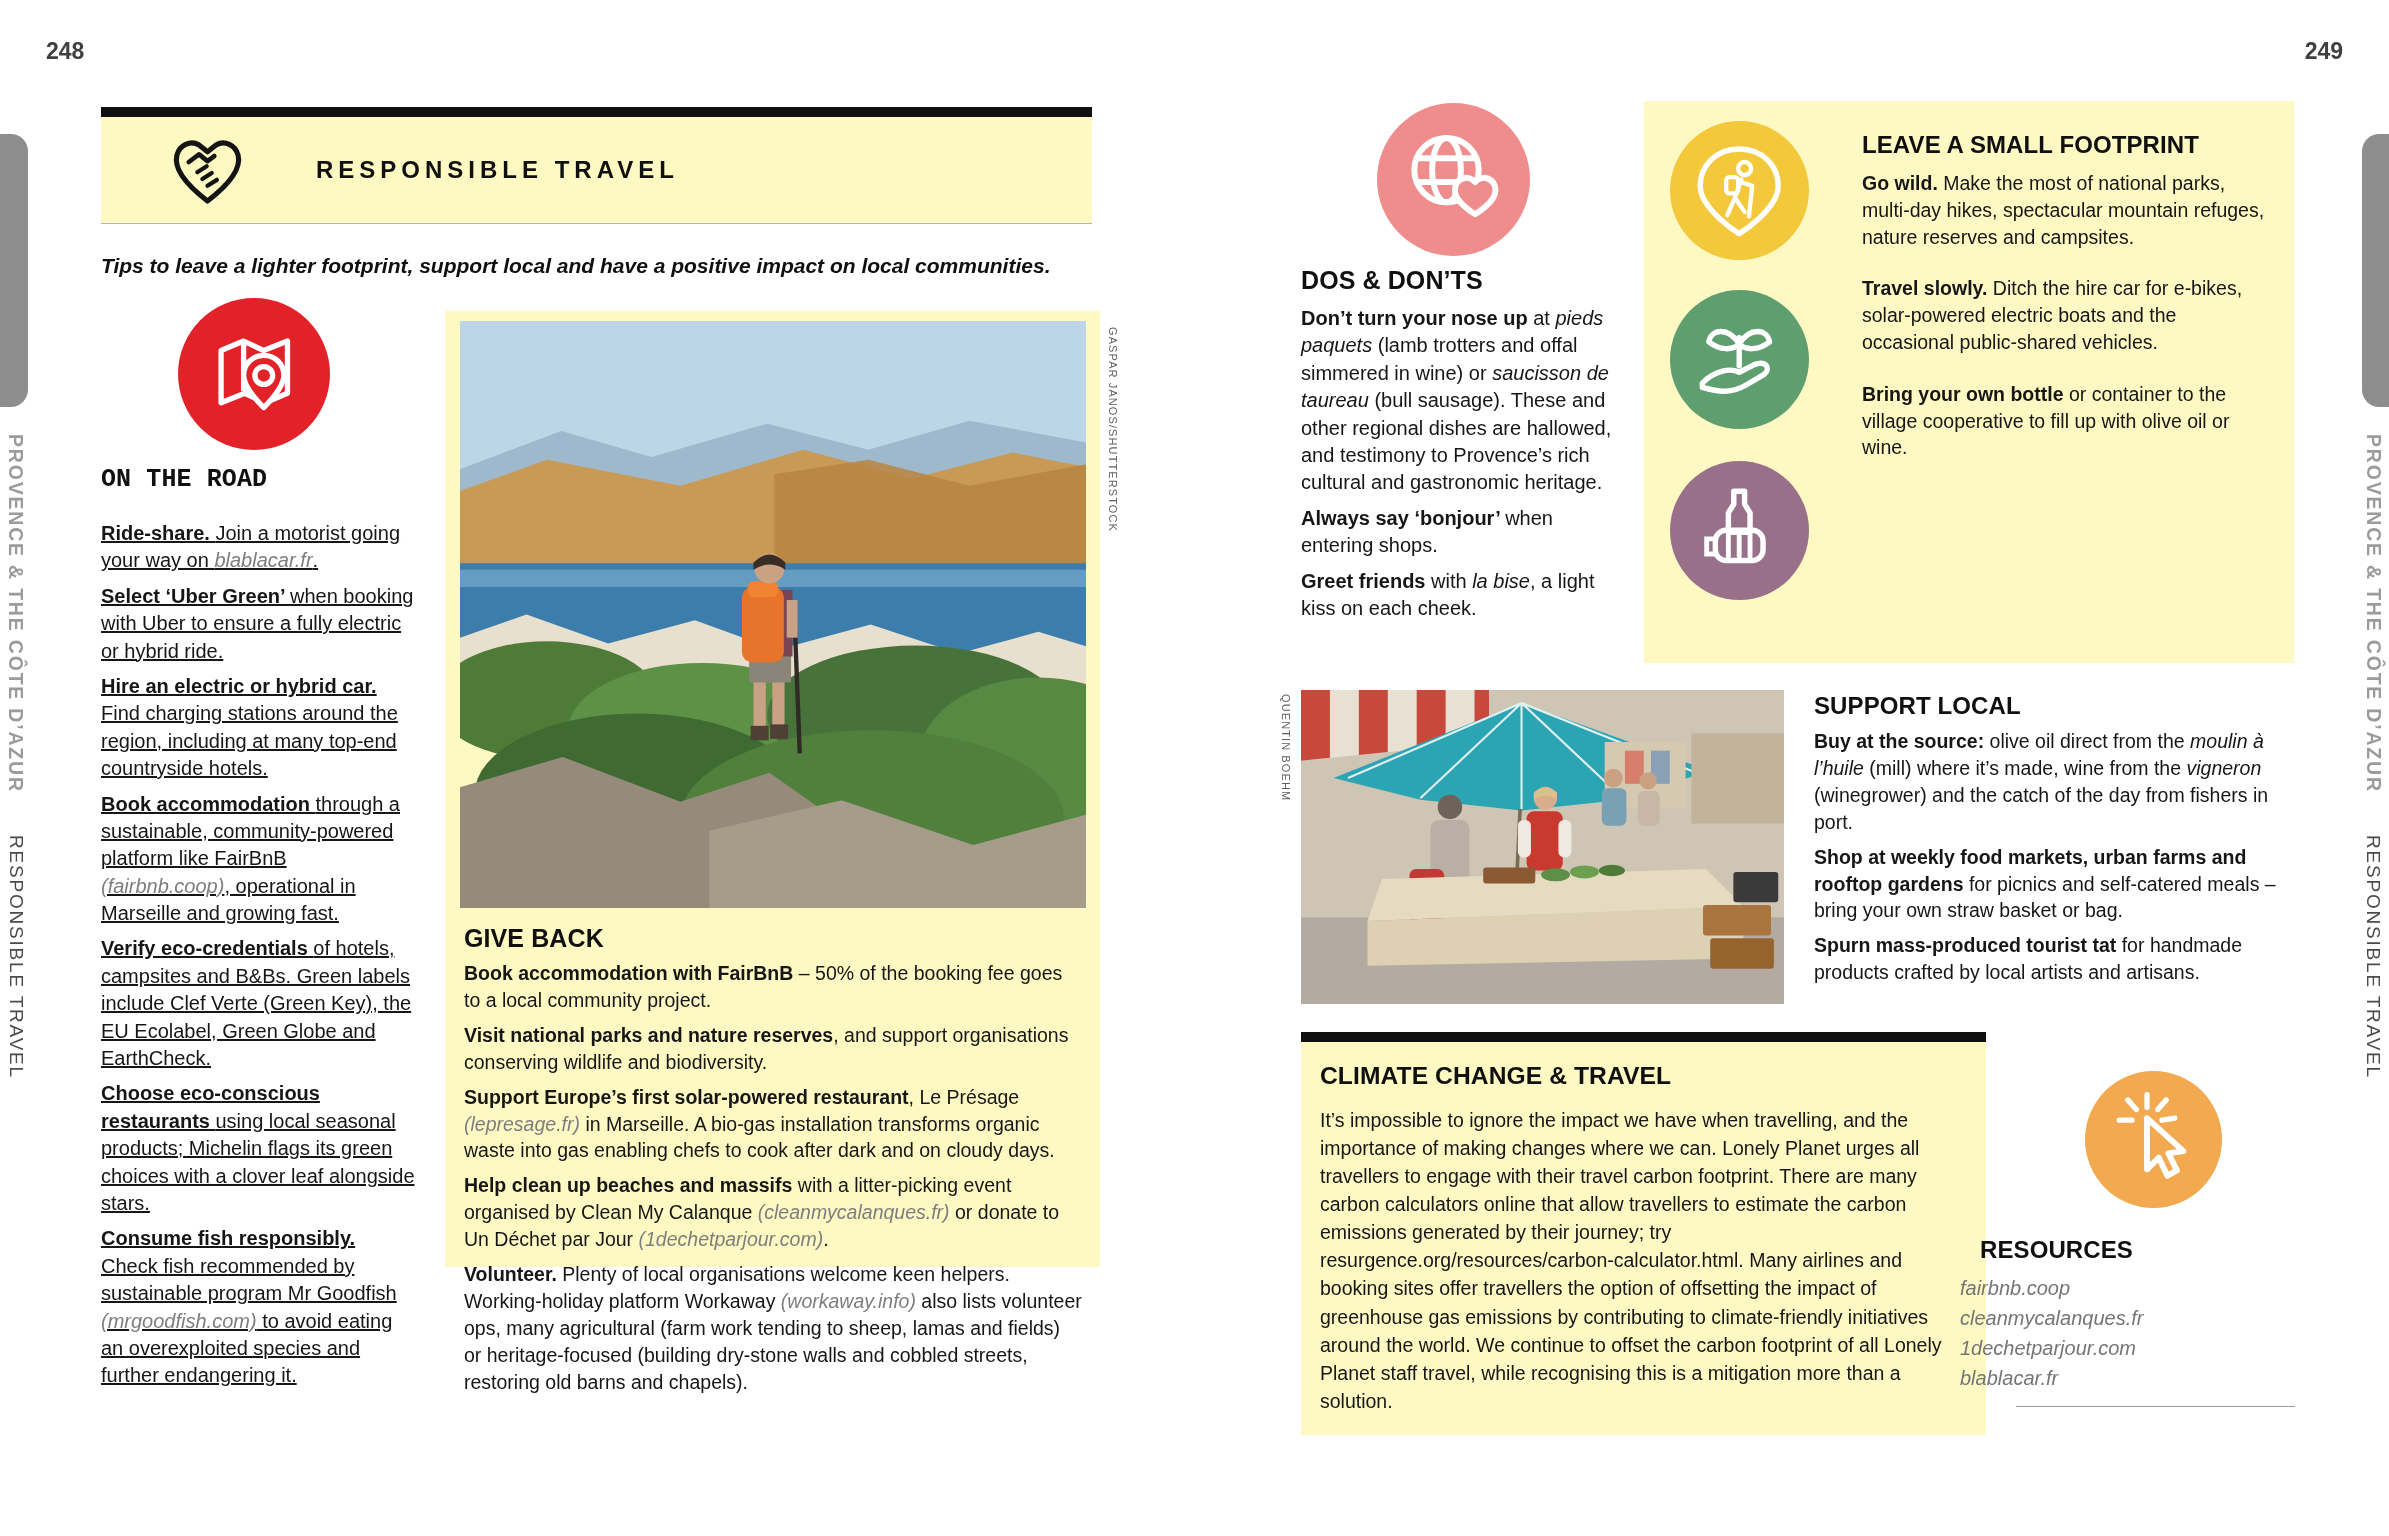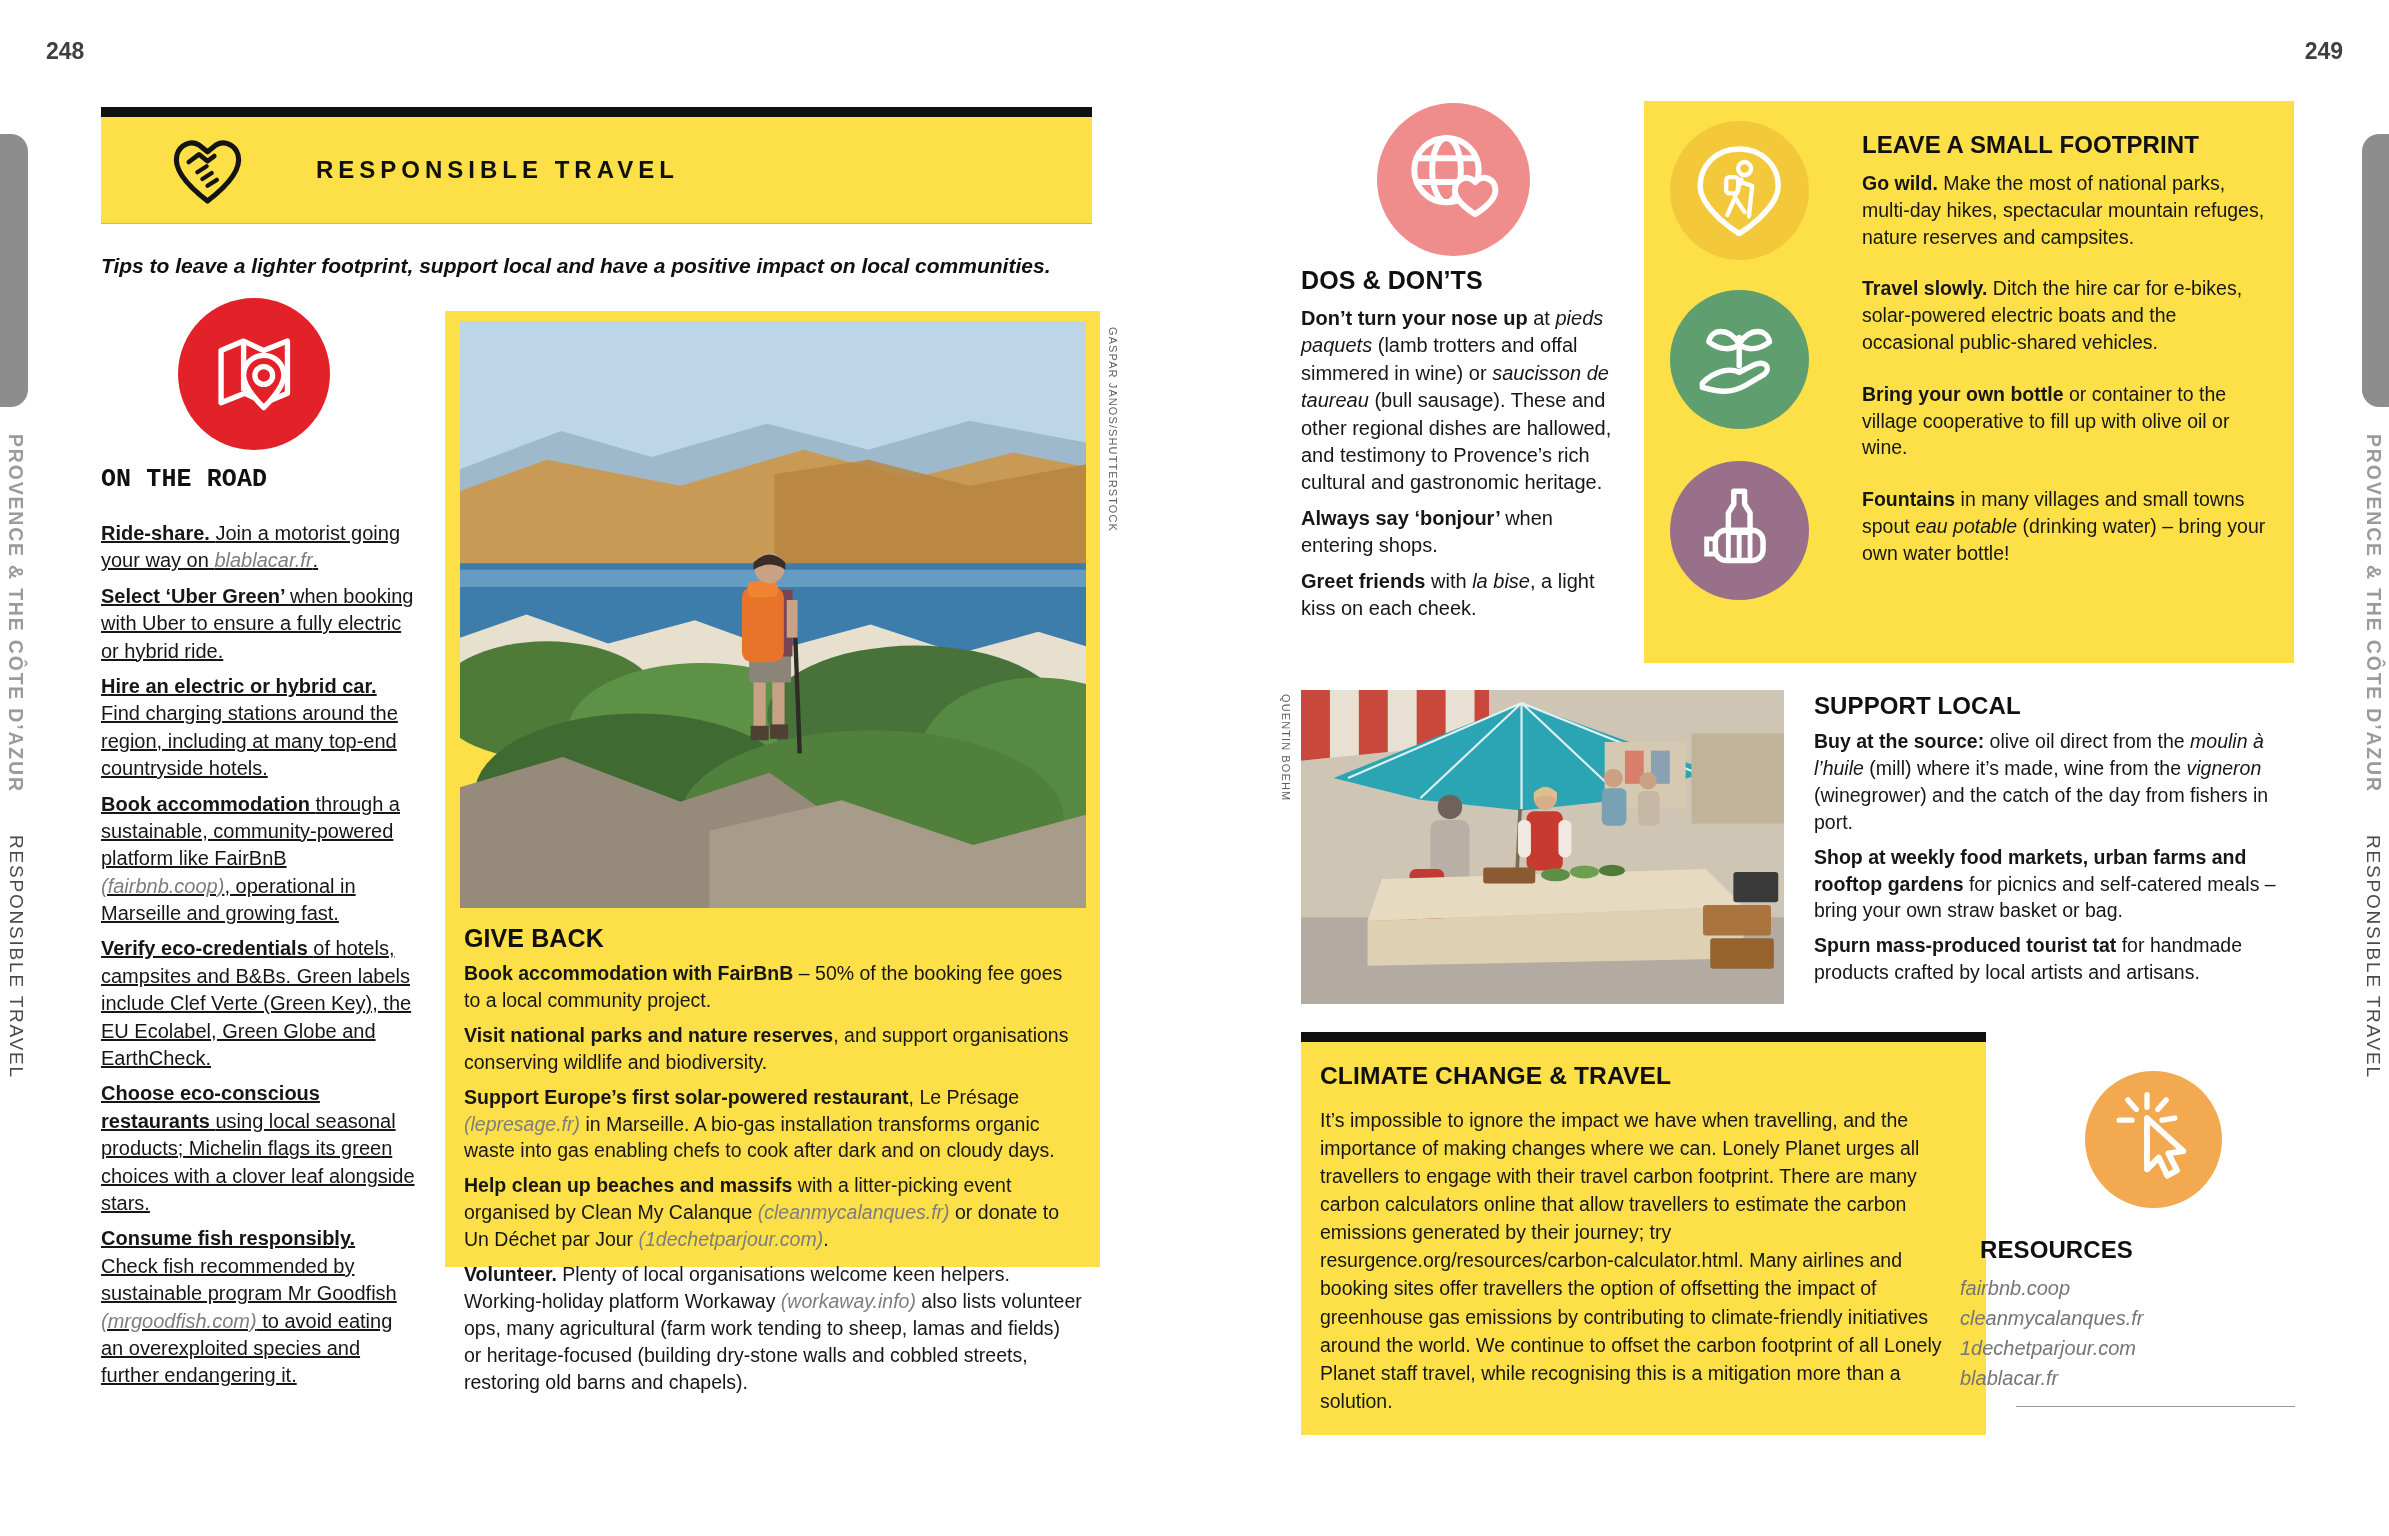--- a/index.html
+++ b/index.html
@@ -8,21 +8,21 @@
   .abs{position:absolute;}
   .pagenum{font-size:23px;font-weight:700;color:#404040;}
   .tab{background:#8d8d8d;width:27.5px;height:273px;top:134px;}
   .tab.left{left:0;border-radius:0 17.3px 17.3px 0;}
   .tab.right{right:0;border-radius:17.3px 0 0 17.3px;}
   .vside{display:flex;flex-direction:column;align-items:center;gap:42px;}
   .vside span{writing-mode:vertical-rl;letter-spacing:1.8px;}
   .vside .region{font-size:19.5px;font-weight:700;color:#9b9b9b;}
   .vside .section{font-size:19px;color:#4b4b4b;}
   .vcredit{writing-mode:vertical-rl;font-size:11px;letter-spacing:1.1px;color:#5f5f5f;}
-  .graybox{background:#fde047;}
+  .graybox{background:#fef9c3;}
   .toprule{border-top:10px solid #101010;}
   .header-strip{display:flex;align-items:center;padding-left:64px;gap:66px;border-bottom:1.4px solid #b5b5b3;box-sizing:border-box;}
   .header-title{font-size:24px;font-weight:700;letter-spacing:5px;color:#101010;}
   .tagline{font-size:21px;font-weight:700;font-style:italic;color:#101010;}
   .circle{border-radius:50%;display:flex;align-items:center;justify-content:center;}
   .circle svg{width:78%;height:78%;}
   h2.sec{margin:0;font-size:25px;font-weight:700;letter-spacing:0.1px;color:#101010;}
   .col p.item{margin:0 0 8px 0;}
   .body-md{font-size:20px;line-height:1.37;}
   .body-sm{font-size:19.5px;line-height:1.38;}
@@ -172,21 +172,20 @@
         <path d="M45 14 L55 14 L55 26 L60 34 L60 52 L40 52 L40 34 L45 26 Z" fill="none" stroke="#fff" stroke-width="5" stroke-linejoin="round"></path>
         <rect x="28" y="50" width="44" height="28" rx="10" fill="none" stroke="#fff" stroke-width="5"></rect>
         <path d="M40 54 L40 74 M50 54 L50 74 M60 54 L60 74 M28 58 L20 58 L20 72 L28 72" fill="none" stroke="#fff" stroke-width="4.5" stroke-linecap="round"></path>
       </svg>
     </div>
     <h2 class="sec abs" style="left:218px;top:30px;font-size:24px;">LEAVE A SMALL FOOTPRINT</h2>
     <div class="abs col body-sm gap34" style="left:218px;top:69px;width:410px;">
       <p class="item"><span class="st-b">Go wild. </span><span>Make the most of national parks, multi-day hikes, spectacular mountain refuges, nature reserves and campsites.</span></p>
       <p class="item"><span class="st-b">Travel slowly. </span><span>Ditch the hire car for e-bikes, solar-powered electric boats and the occasional public-shared vehicles.</span></p>
       <p class="item"><span class="st-b">Bring your own bottle </span><span>or container to the village cooperative to fill up with olive oil or wine.</span></p>
-      <p class="item"><span class="st-b">Fountains </span><span>in many villages and small towns spout </span><span class="st-i">eau potable</span><span> (drinking water) – bring your own water bottle!</span></p>
     </div>
   </div>
 
   <div class="abs" style="left:1301px;top:690px;width:483px;height:314px;overflow:hidden;">
     <svg viewBox="0 0 668 435" width="483" height="314" preserveAspectRatio="none">
       <rect width="668" height="435" fill="#cfc5b4"></rect>
       <rect y="315" width="668" height="120" fill="#b3aaa2"></rect>
       <g>
         <polygon points="0,0 260,0 260,72 0,98" fill="#e8e0d2"></polygon>
         <polygon points="0,0 40,0 40,94 0,98" fill="#c8483c"></polygon>

